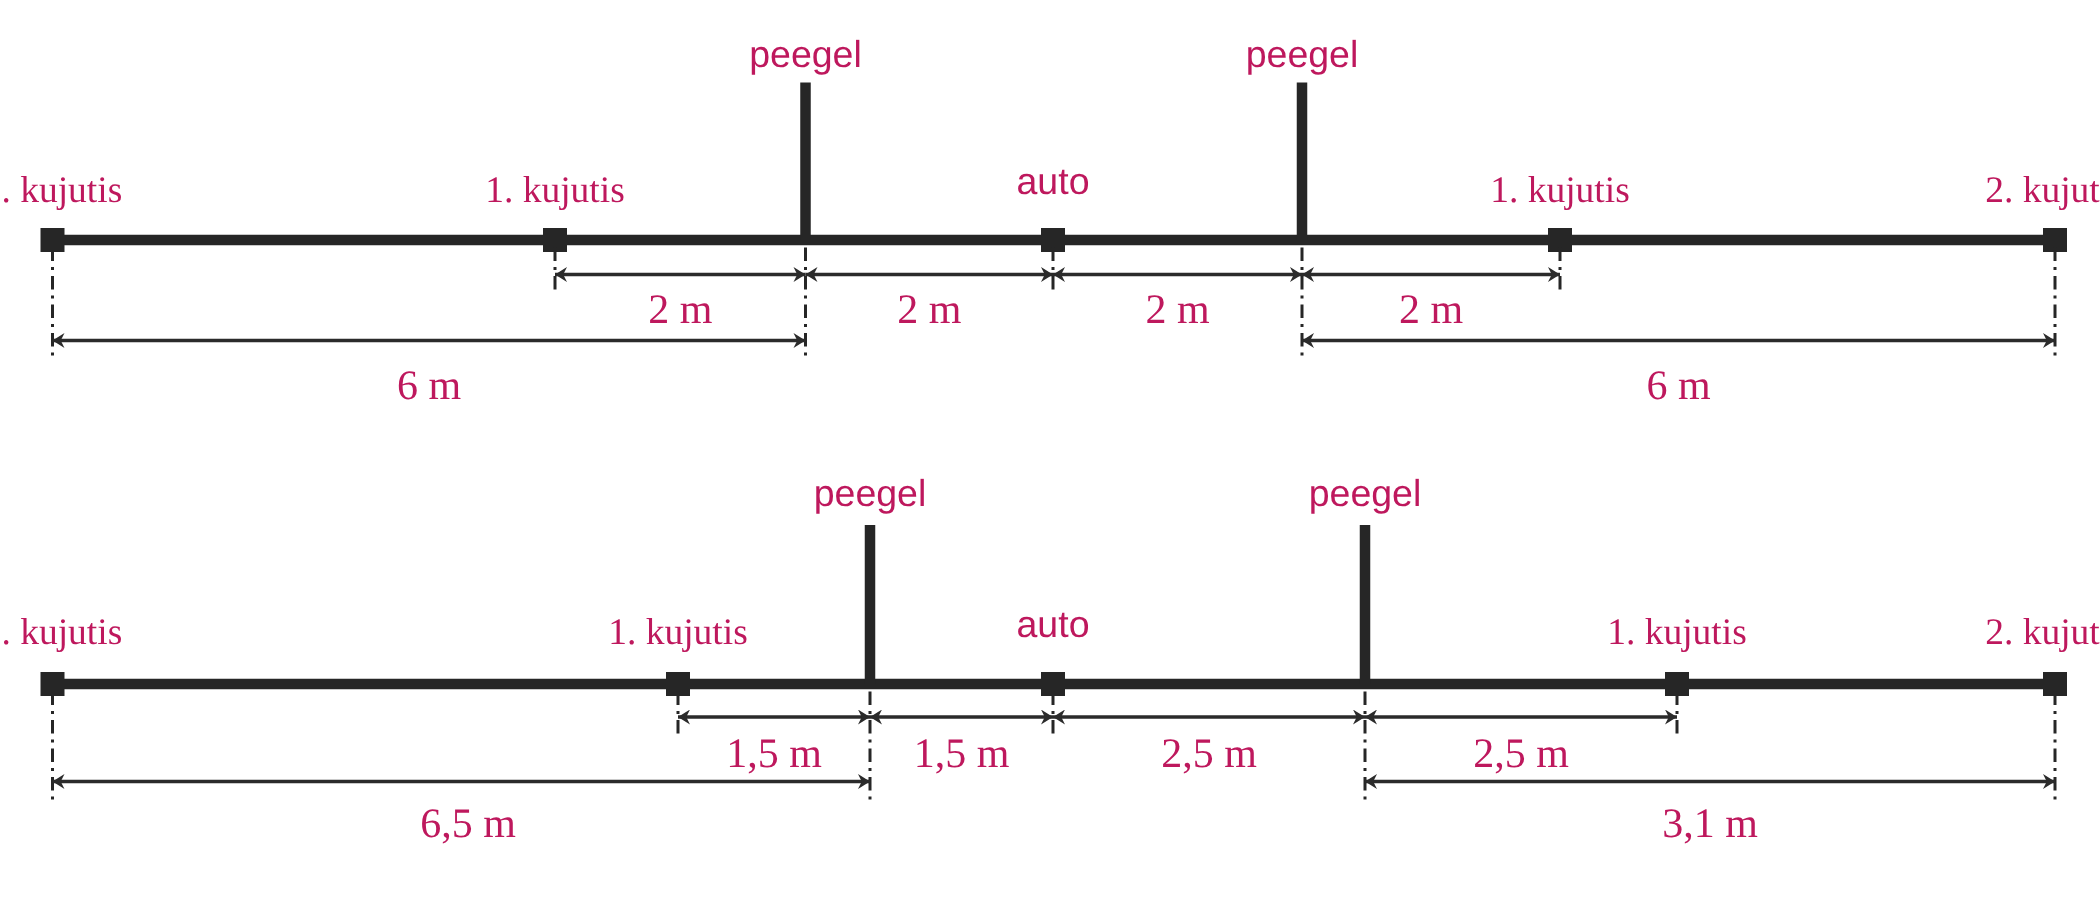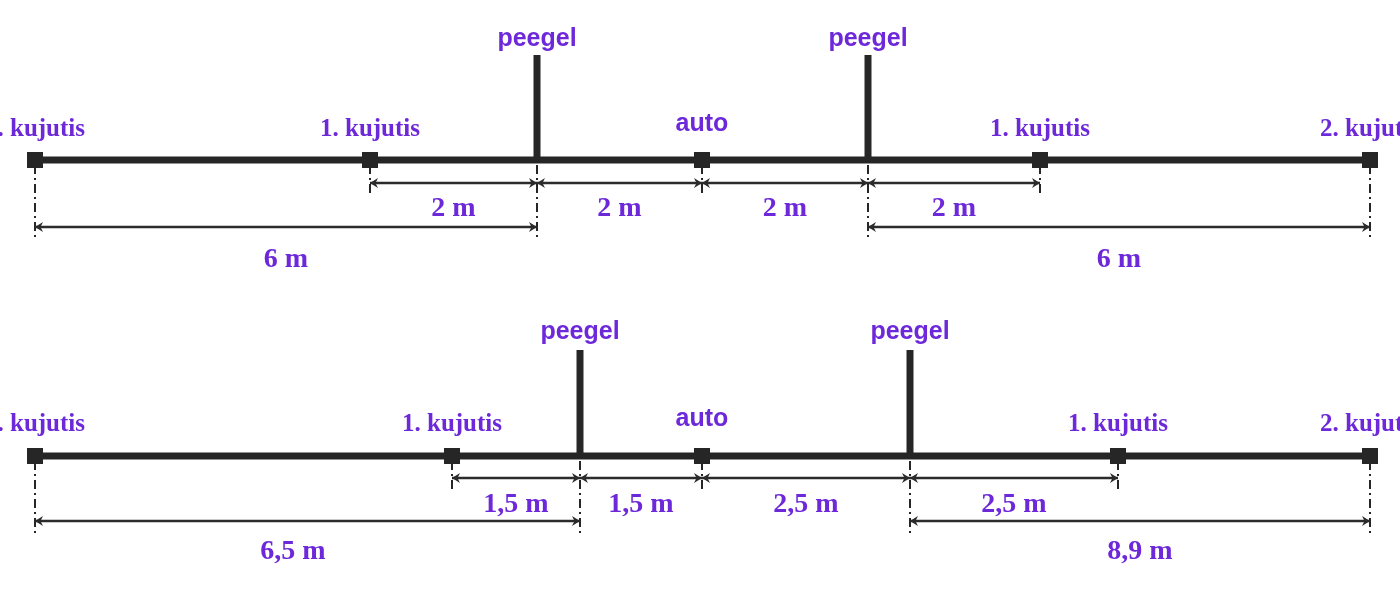--- a/index.html
+++ b/index.html
@@ -17,24 +17,23 @@
   svg.diagram-layer {
     position: absolute;
     left: 0;
     top: 0;
     width: 1400px;
     height: 600px;
   }
   .lbl {
     position: absolute;
     white-space: nowrap;
-    color: #6d28d9;
+    color: #be185d;
     transform: translate(-50%, -50%);
     line-height: 1;
-    font-weight: bold;
   }
   .lbl-serif {
     font-family: "Liberation Serif", "DejaVu Serif", serif;
     font-size: 25px;
   }
   .lbl-sans {
     font-family: "Liberation Sans", "DejaVu Sans", sans-serif;
     font-size: 25px;
   }
   .dim-text {
@@ -120,16 +119,16 @@
       <div class="lbl lbl-serif" style="left: 452px; top: 422px;">1. kujutis</div>
       <div class="lbl lbl-sans" style="left: 580px; top: 330px;">peegel</div>
       <div class="lbl lbl-sans" style="left: 702px; top: 417px;">auto</div>
       <div class="lbl lbl-sans" style="left: 910px; top: 330px;">peegel</div>
       <div class="lbl lbl-serif" style="left: 1118px; top: 422px;">1. kujutis</div>
       <div class="lbl lbl-serif" style="left: 1370px; top: 422px;">2. kujutis</div>
       <div class="lbl dim-text" style="left: 516px; top: 503px;">1,5 m</div>
       <div class="lbl dim-text" style="left: 641px; top: 503px;">1,5 m</div>
       <div class="lbl dim-text" style="left: 806px; top: 503px;">2,5 m</div>
       <div class="lbl dim-text" style="left: 1014px; top: 503px;">2,5 m</div>
-      <div class="lbl dim-text" style="left: 293px; top: 550px;">6,5 m</div>
-      <div class="lbl dim-text" style="left: 1140px; top: 550px;">8,9 m</div>
+      <div class="lbl dim-text" style="left: 312px; top: 550px;">6,5 m</div>
+      <div class="lbl dim-text" style="left: 1140px; top: 550px;">3,1 m</div>
     </div>
 </div>
 
 </body></html>

